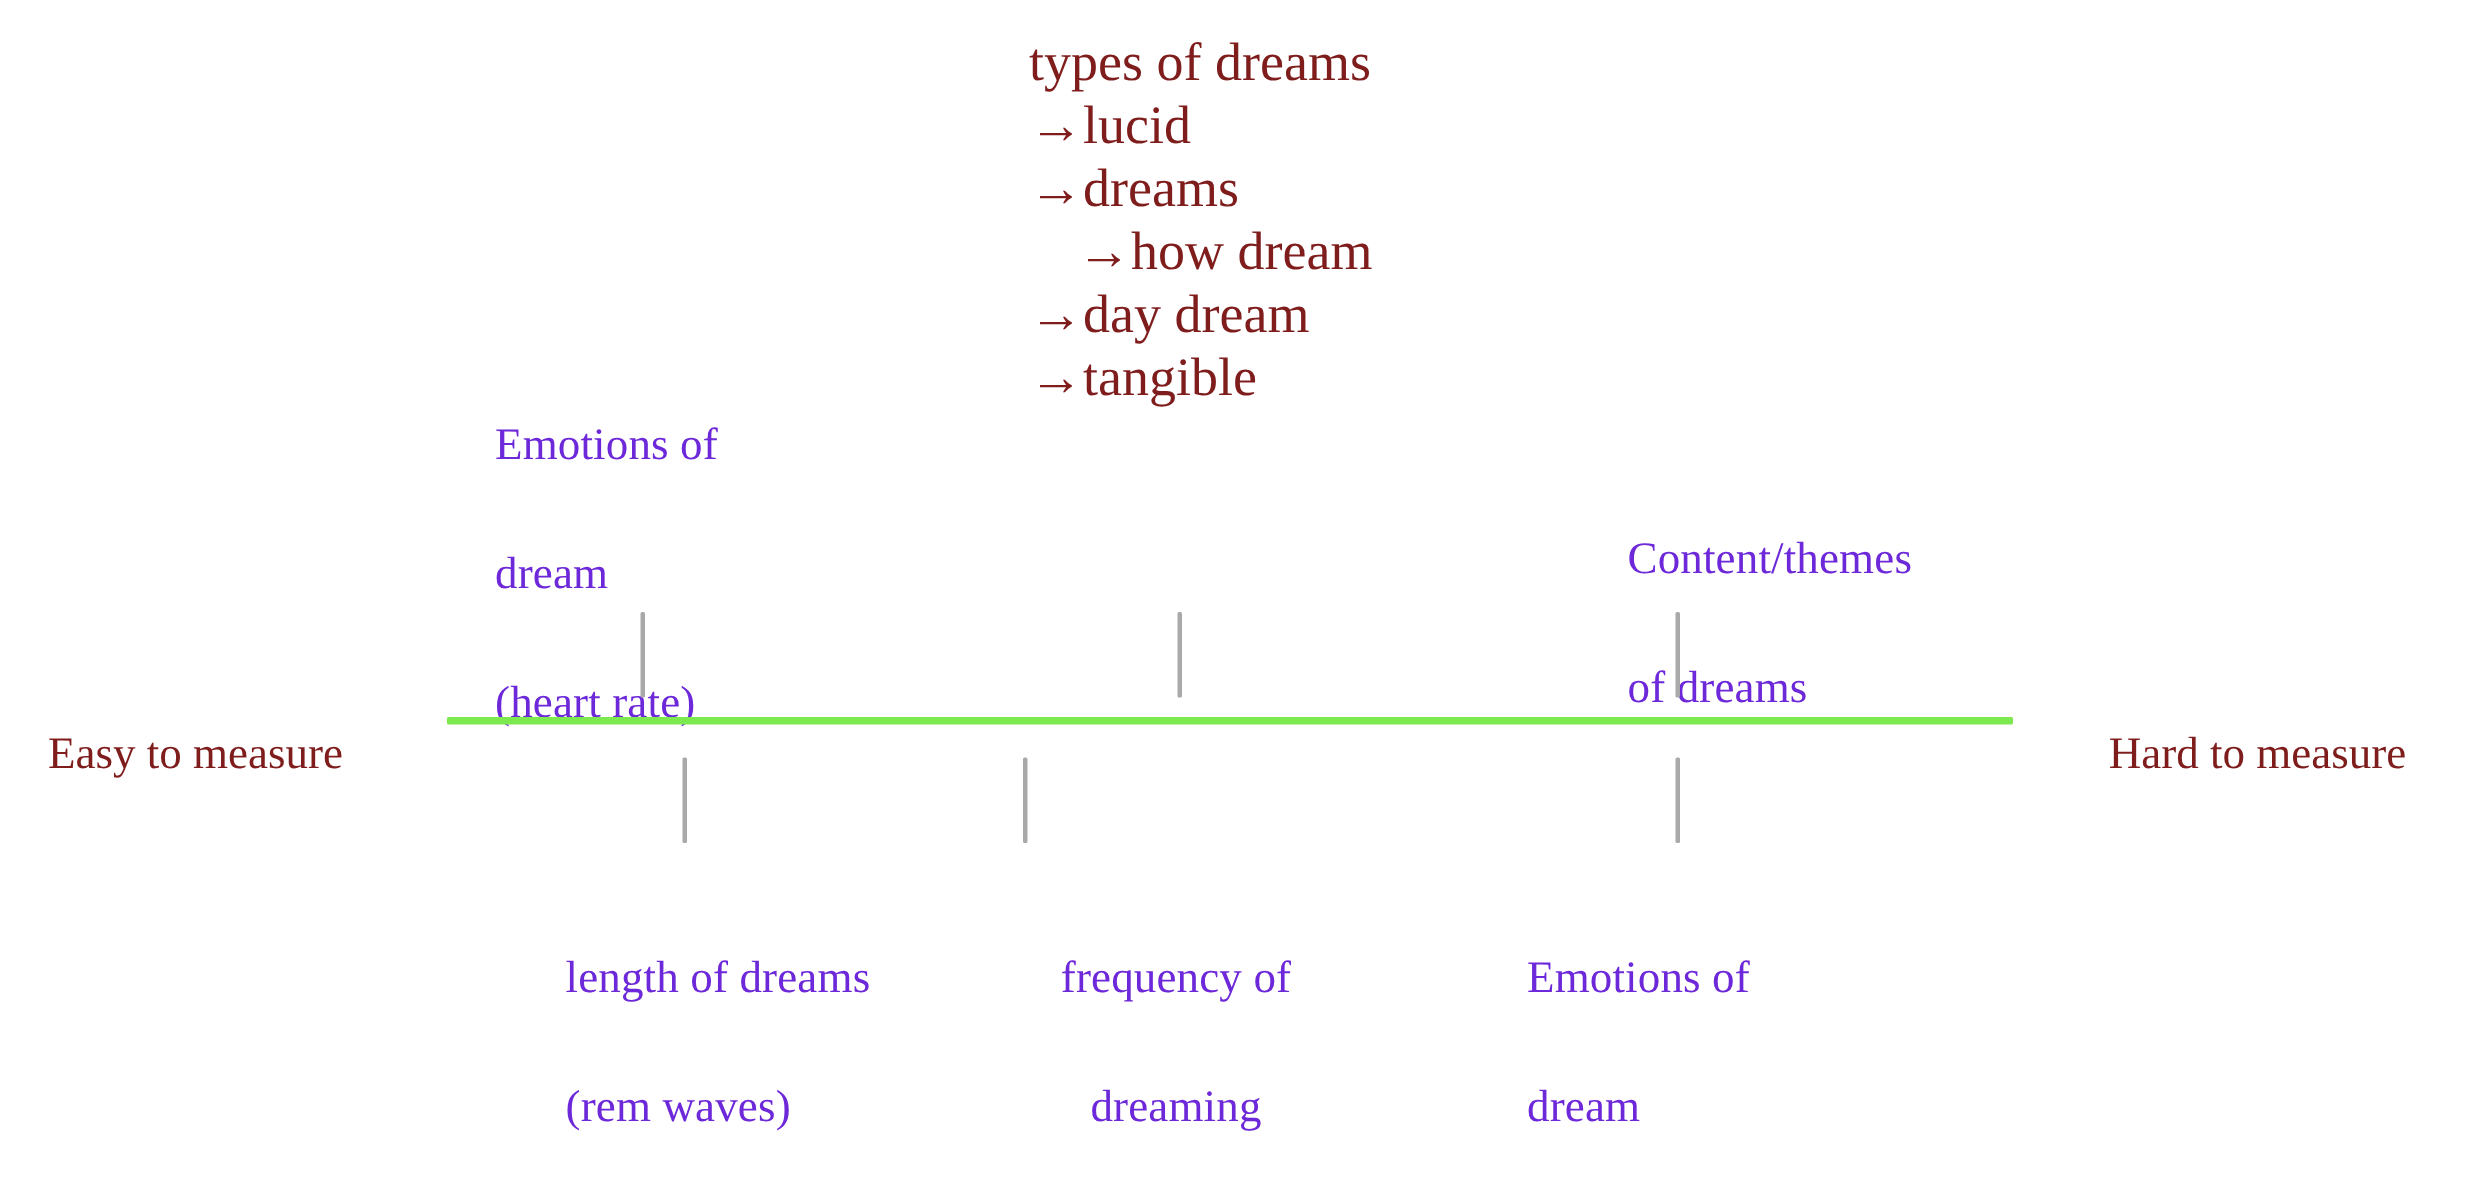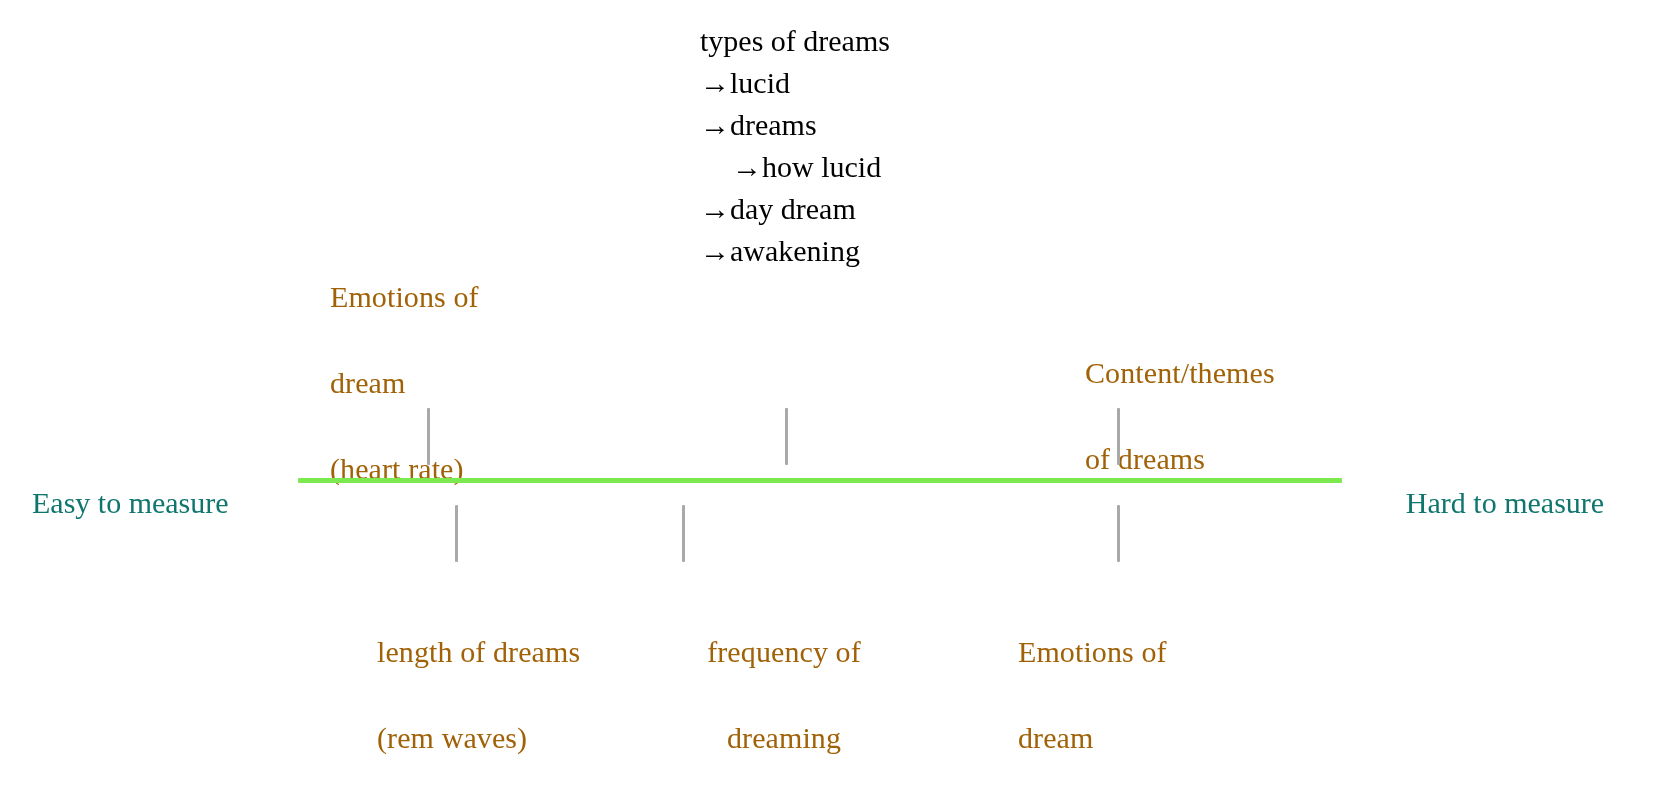--- a/index.html
+++ b/index.html
@@ -32,39 +32,38 @@
     width: 3px;
     background: #a9a9a9;
     border-radius: 1px;
   }
   .tick-above { }
   .tick-below { }
   .label {
     position: absolute;
     font-size: 30px;
     line-height: 43px;
-    color: #a16207;
+    color: #6d28d9;
     white-space: pre-line;
     letter-spacing: 0.1px;
   }
   .end-label {
     position: absolute;
     font-size: 30px;
     line-height: 43px;
-    color: #0f766e;
+    color: #7f1d1d;
     white-space: pre-line;
   }
   .end-label.left { text-align: left; }
   .end-label.right { text-align: center; }
   .tree {
     position: absolute;
-    font-size: 30px;
+    font-size: 36px;
     line-height: 42px;
-    color: #000000;
-    margin-left: 14px;
+    color: #7f1d1d;
   }
   .tree-title { display: block; }
   .tree-item { display: block; }
   .tree-item.level-2 { padding-left: 32px; }
   .arrow { display: inline-block; }
   .line-row { display: block; }
 </style>
 </head>
 <body>
 
@@ -83,29 +82,29 @@
       <span class="arrow">→</span><span>lucid</span>
     </span>
 
 
 
     <span class="tree-item level-1">
       <span class="arrow">→</span><span>dreams</span>
     </span>
 
     <span class="tree-item level-2">
-      <span class="arrow">→</span><span>how lucid</span>
+      <span class="arrow">→</span><span>how dream</span>
     </span>
 
     <span class="tree-item level-1">
       <span class="arrow">→</span><span>day dream</span>
     </span>
 
     <span class="tree-item level-1">
-      <span class="arrow">→</span><span>awakening</span>
+      <span class="arrow">→</span><span>tangible</span>
     </span>
   </div>
 
   <div class="label" style="left:1085px; top:308px; width:300px;">
     <span class="line-row">Content/themes</span>
     <span class="line-row">of dreams</span>
   </div>
 
   <div class="tick tick-above" style="left:427px; top:408px; height:57px;"></div>
   <div class="tick tick-above" style="left:785px; top:408px; height:57px;"></div>

